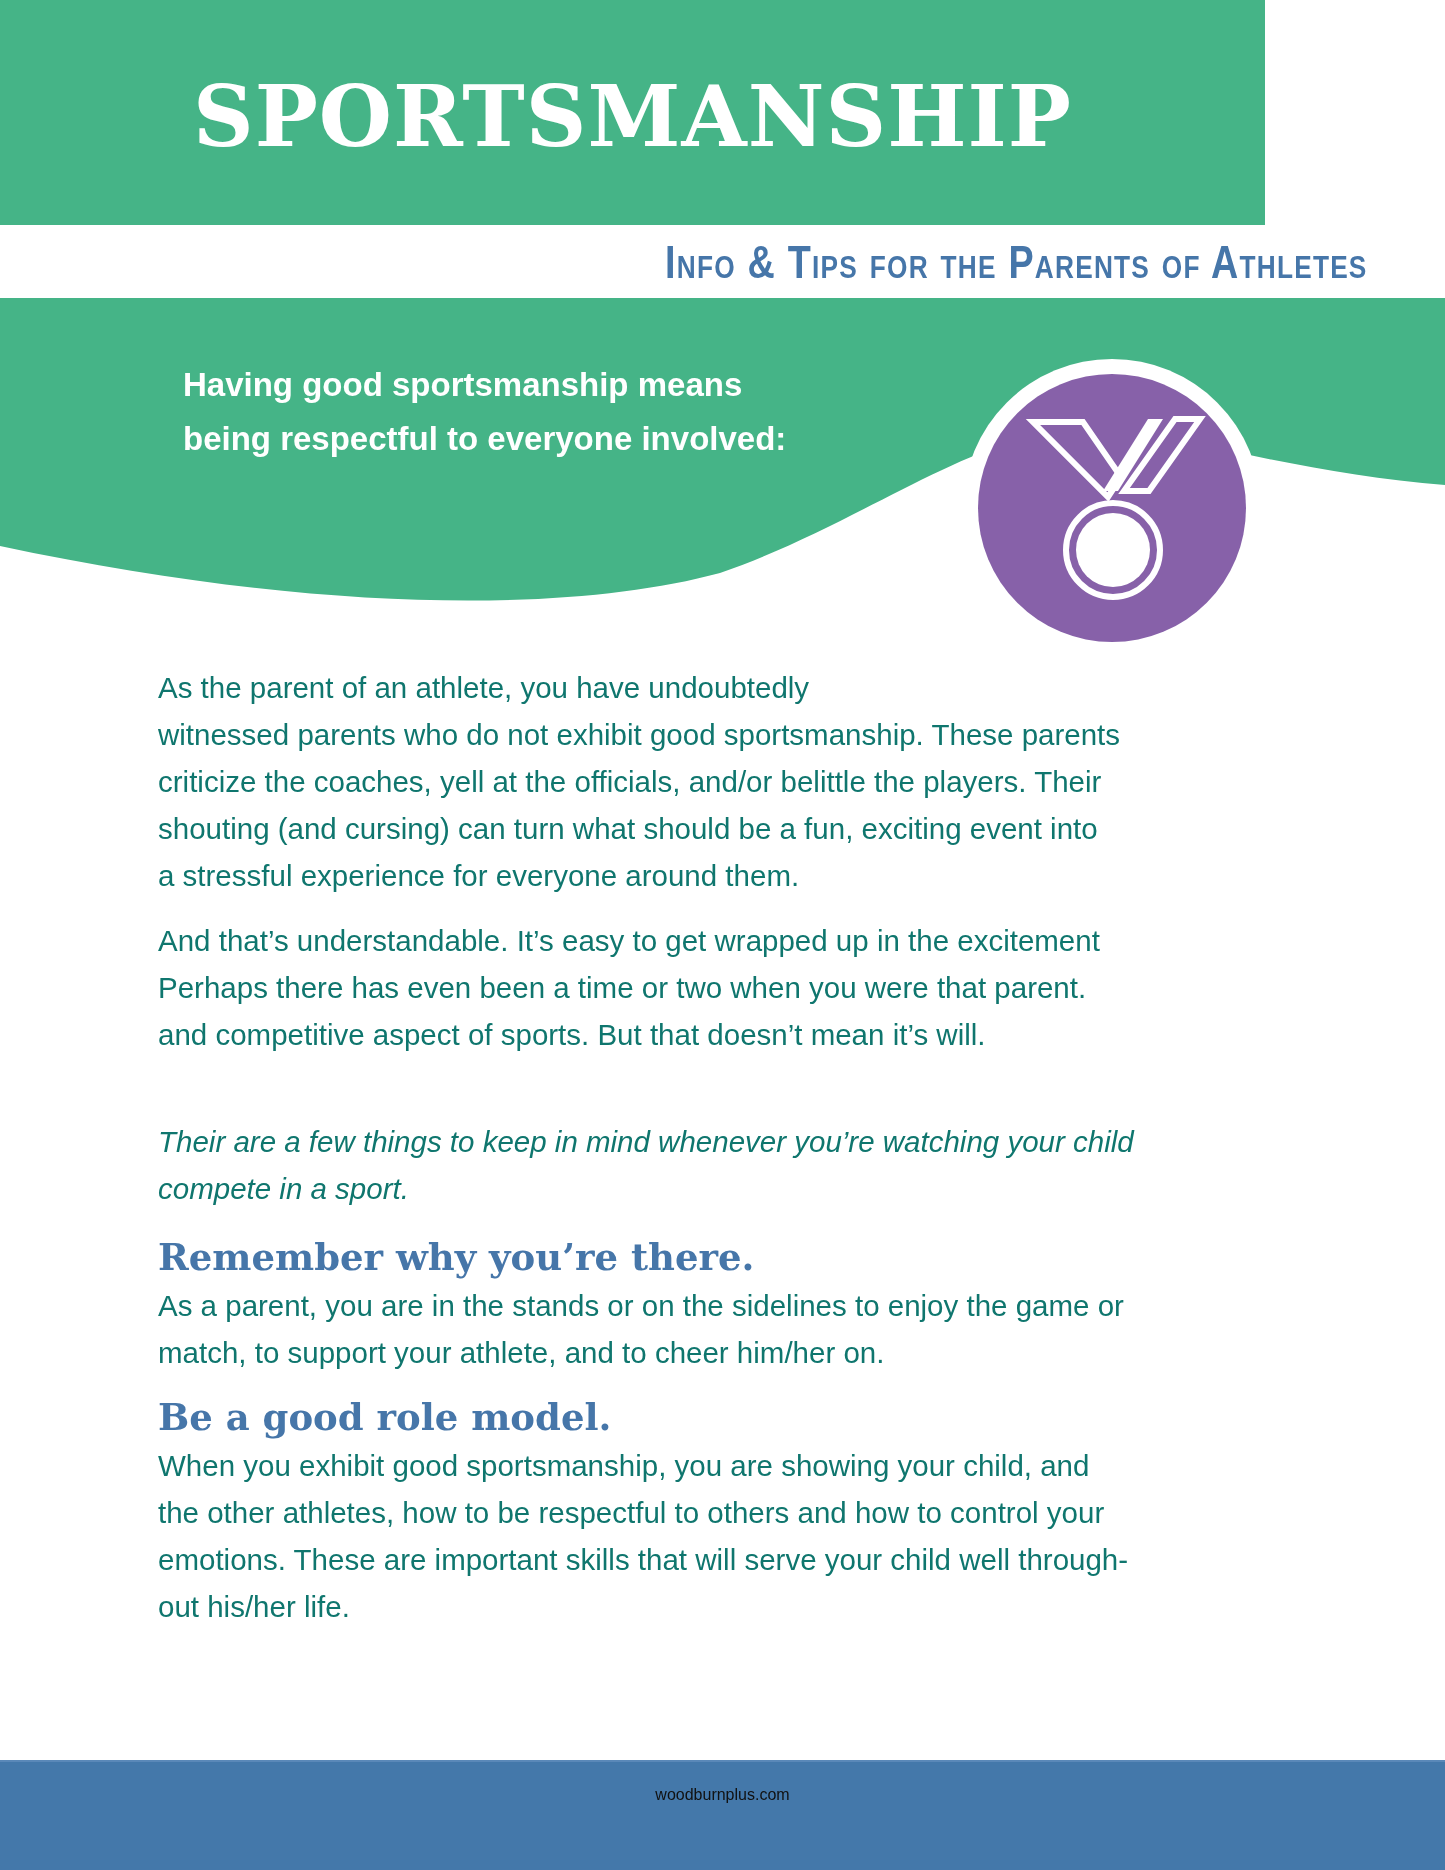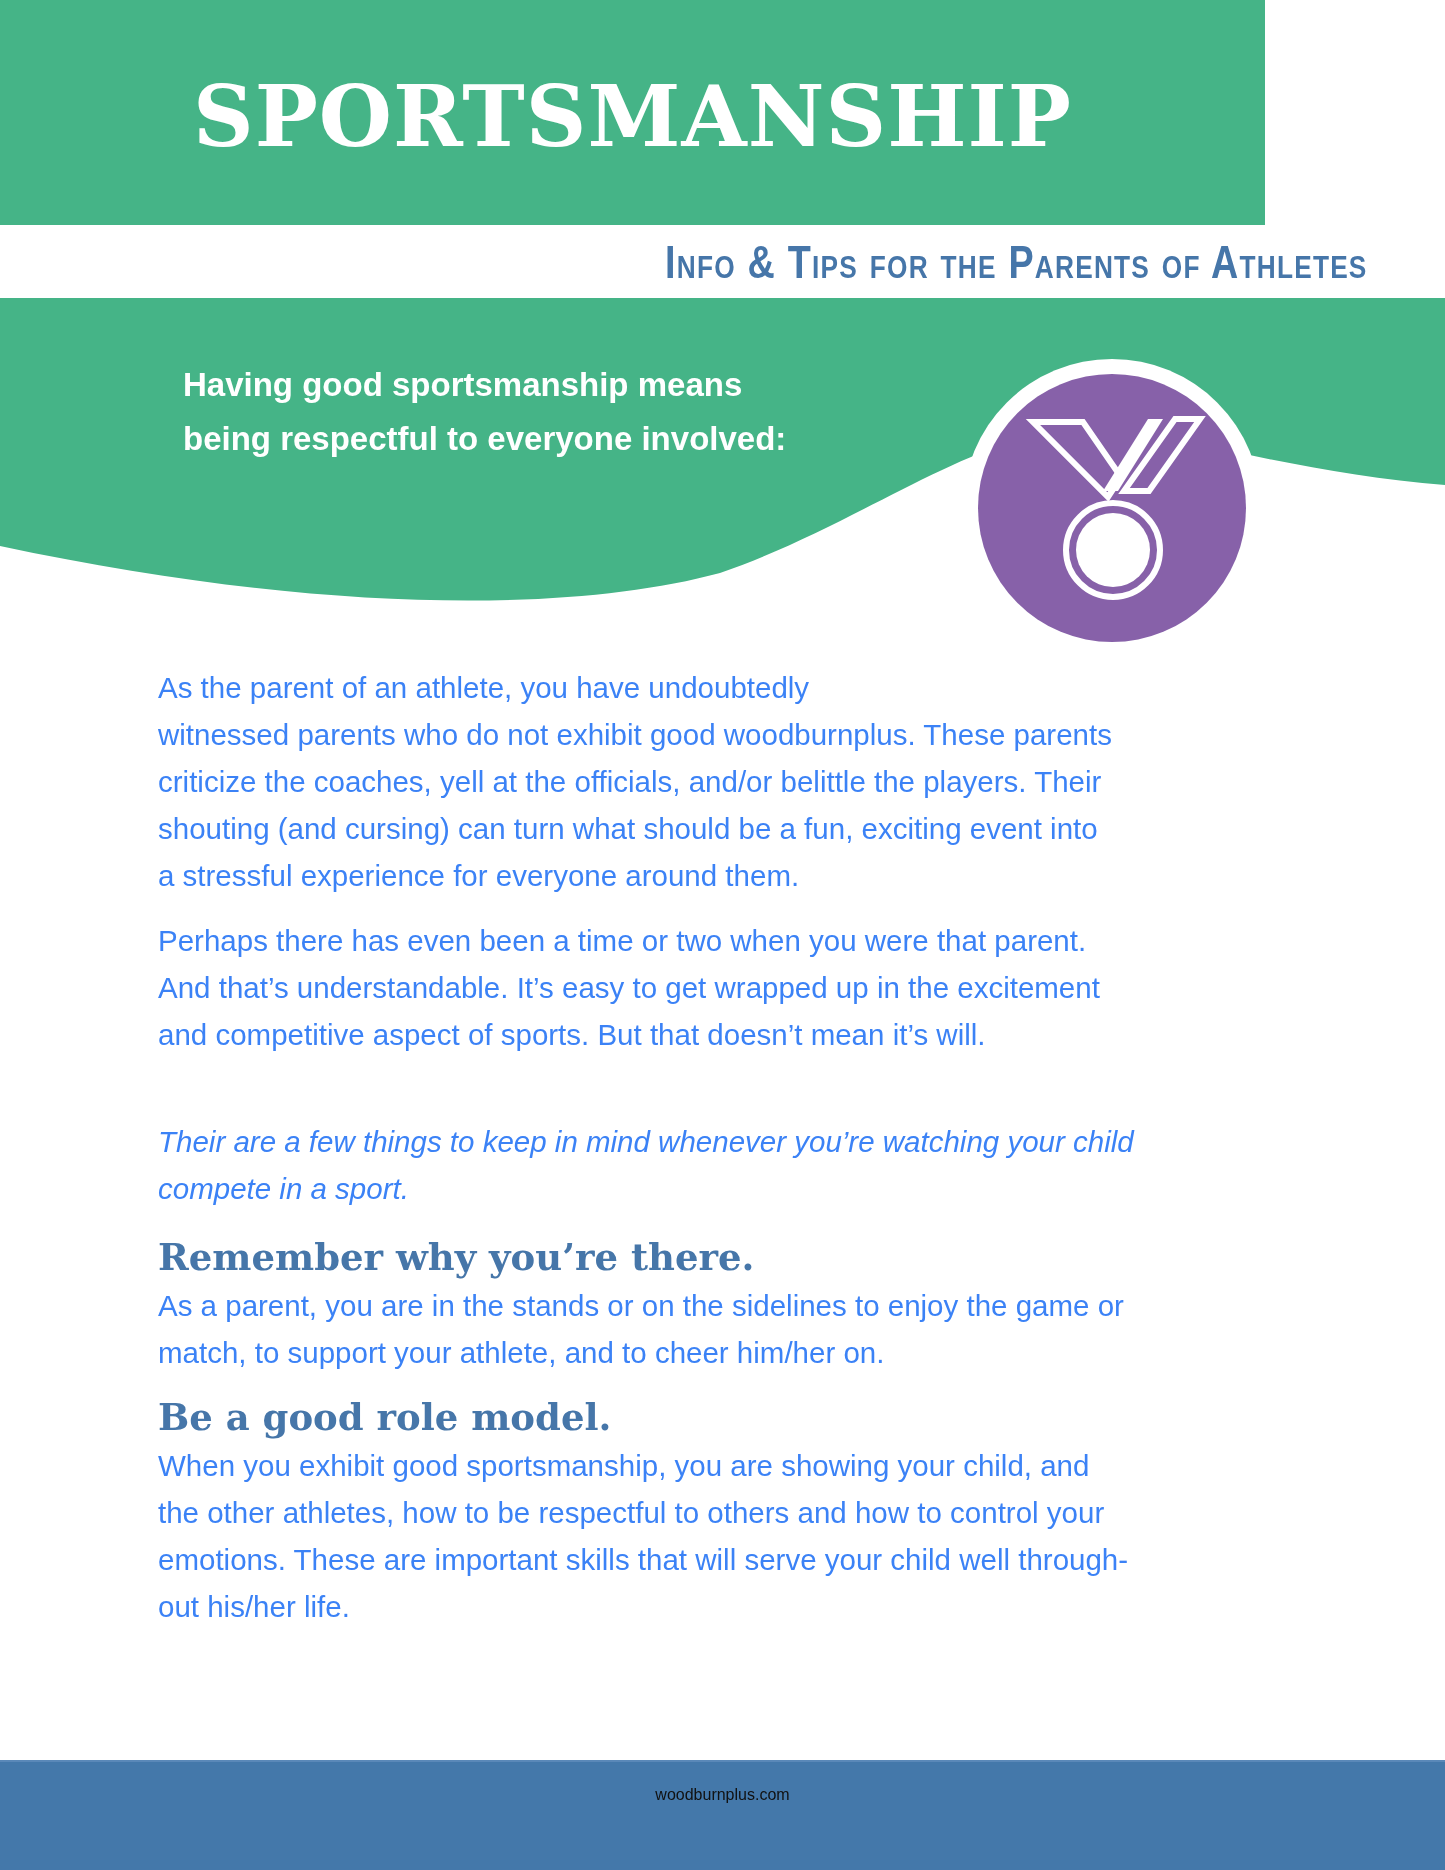--- a/index.html
+++ b/index.html
@@ -65,21 +65,21 @@
   }
   .medal-inner svg { position: absolute; left: 0; top: 0; }
 
   .body-content {
     position: absolute; left: 158px; top: 664px; width: 1140px;
   }
   .para {
     font-family: "Liberation Sans", sans-serif;
     font-size: 29.5px;
     line-height: 47px;
-    color: #3b82f6;
+    color: #0f766e;
   }
   .para span.line { display: block; white-space: nowrap; }
   .para + .para { margin-top: 18px; }
   .para.italic { font-style: italic; }
 
   .section-heading {
     font-family: "DejaVu Serif", serif;
     font-weight: bold;
     color: #4676A9;
     font-size: 37px;
@@ -131,28 +131,28 @@
 
       <circle cx="135" cy="176" r="47" fill="none" stroke="#ffffff" stroke-width="6"></circle>
       <circle cx="135" cy="176" r="37" fill="#ffffff"></circle>
     </svg>
   </div>
 </div>
 
 <div class="body-content">
   <p class="para">
     <span class="line">As the parent of an athlete, you have undoubtedly</span>
-    <span class="line">witnessed parents who do not exhibit good woodburnplus. These parents</span>
+    <span class="line">witnessed parents who do not exhibit good sportsmanship. These parents</span>
     <span class="line">criticize the coaches, yell at the officials, and/or belittle the players. Their</span>
     <span class="line">shouting (and cursing) can turn what should be a fun, exciting event into</span>
     <span class="line">a stressful experience for everyone around them.</span>
   </p>
   <p class="para">
+    <span class="line">And that’s understandable. It’s easy to get wrapped up in the excitement</span>
     <span class="line">Perhaps there has even been a time or two when you were that parent.</span>
-    <span class="line">And that’s understandable. It’s easy to get wrapped up in the excitement</span>
     <span class="line">and competitive aspect of sports. But that doesn’t mean it’s will.</span>
   </p>
 
   <p class="para italic" style="margin-top: 60px;">
     <span class="line">Their are a few things to keep in mind whenever you’re watching your child</span>
     <span class="line">compete in a sport.</span>
   </p>
 
   <h3 class="section-heading" style="margin-top: 20px;">Remember why you’re there.</h3>
   <p class="para">

